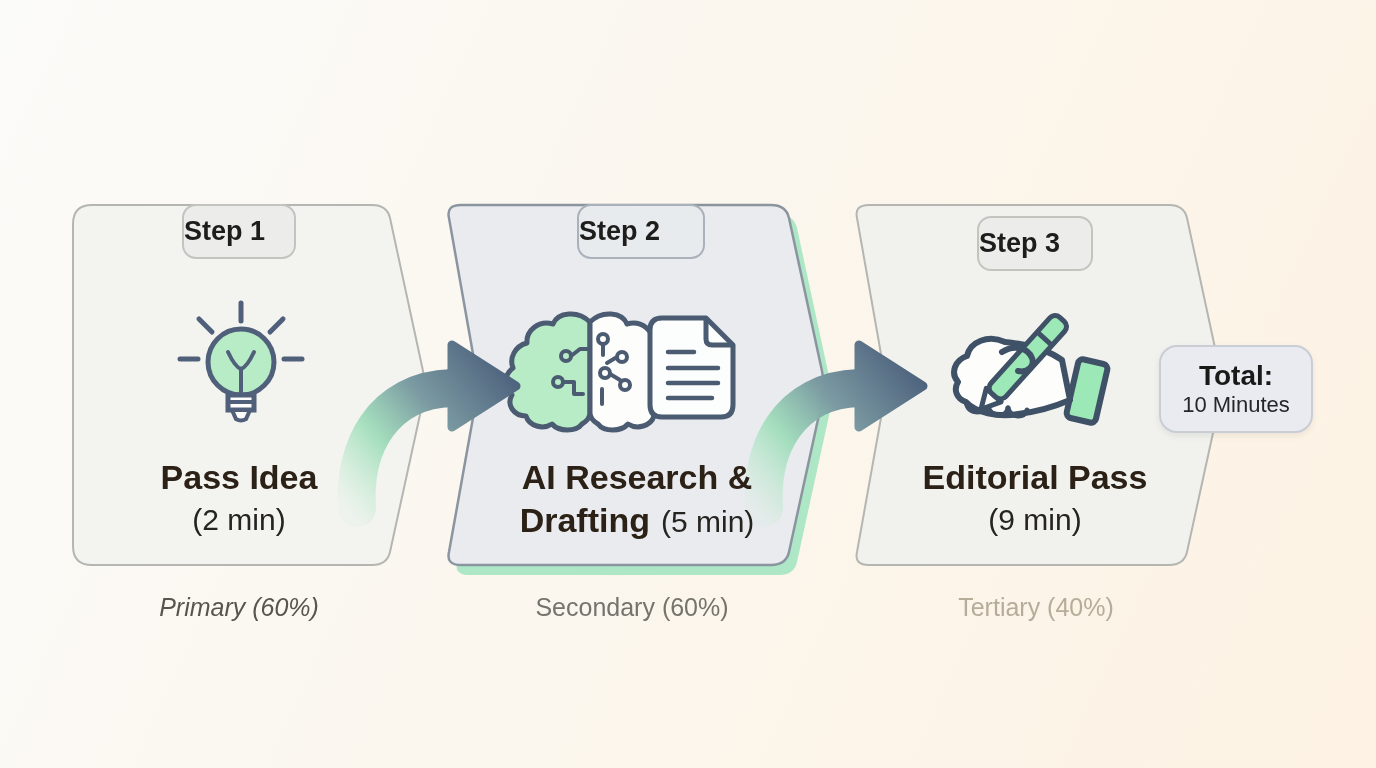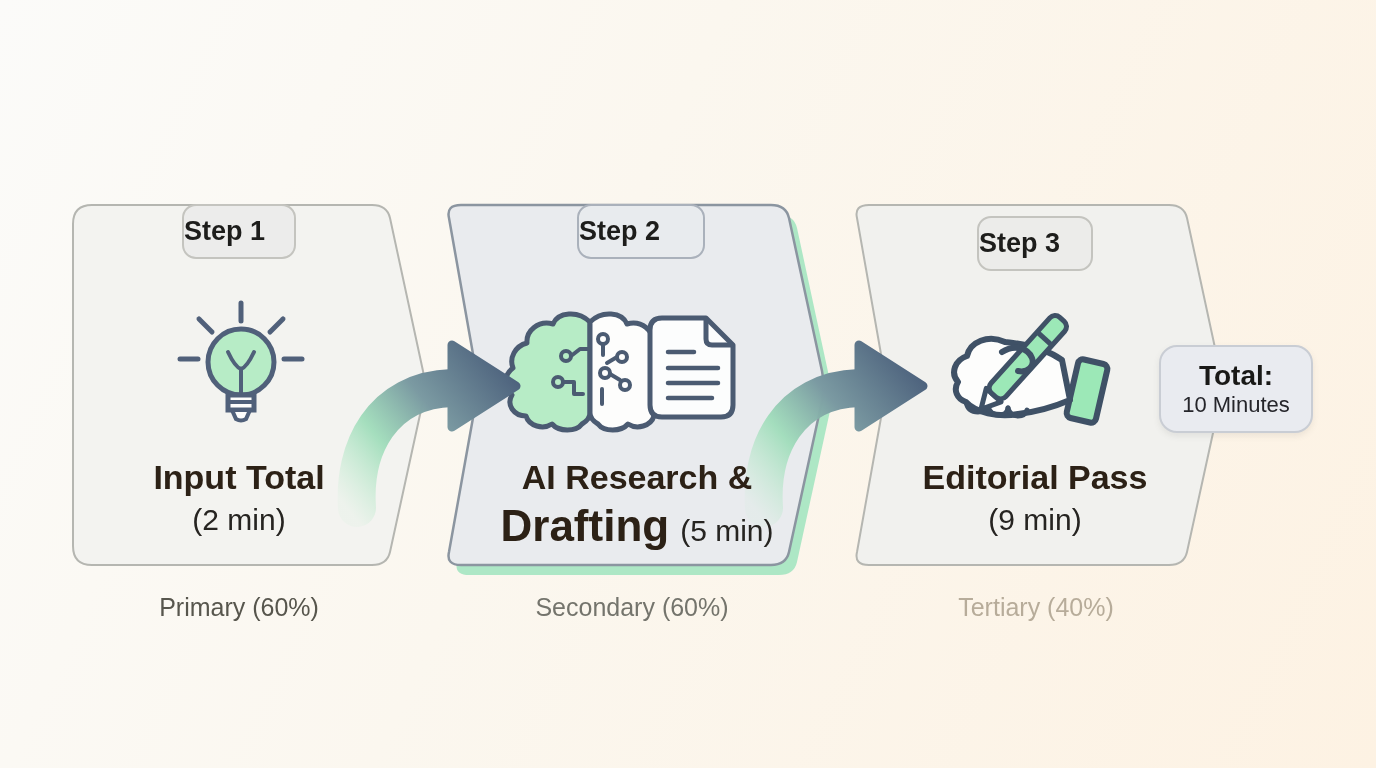--- a/index.html
+++ b/index.html
@@ -23,28 +23,28 @@
 
   .panel-title{
     position:absolute;transform:translateX(-50%);
     font-size:34px;font-weight:bold;color:#2c2116;white-space:nowrap;
   }
   .panel-duration{
     position:absolute;transform:translateX(-50%);
     font-size:30px;font-weight:normal;color:#262421;white-space:nowrap;
   }
   .line2{display:flex;align-items:baseline;}
-  .line2 .b{font-size:44px;font-weight:bold;color:#2c2116;margin-right:11px;}
+  .line2 .b{font-size:34px;font-weight:bold;color:#2c2116;margin-right:11px;}
   .line2 .r{font-size:30px;font-weight:normal;color:#262421;}
 
   .caption{
     position:absolute;top:593px;transform:translateX(-50%);
     font-size:25px;white-space:nowrap;
   }
-  .cap1{color:#57564d;}
+  .cap1{color:#57564d;font-style:italic;}
   .cap2{color:#74746c;}
   .cap3{color:#b7ac9a;}
 
   .total-badge{
     position:absolute;left:1159px;top:345px;width:154px;height:88px;
     background:#e9ebf0;border:2px solid #c9cdd4;border-radius:18px;
     box-shadow:0 3px 6px rgba(90,90,80,.10);
     display:flex;flex-direction:column;align-items:center;justify-content:center;
     box-sizing:border-box;gap:2px;
   }
@@ -156,21 +156,21 @@
   <div class="step-tab tab1">
     <span>Step 1</span>
   </div>
   <div class="step-tab tab2">
     <span>Step 2</span>
   </div>
   <div class="step-tab tab3">
     <span>Step 3</span>
   </div>
 
-  <div class="panel-title" style="left:239px;top:458px">Input Total</div>
+  <div class="panel-title" style="left:239px;top:458px">Pass Idea</div>
   <div class="panel-duration" style="left:239px;top:503px">(2 min)</div>
 
   <div class="panel-title" style="left:637px;top:458px">AI Research &amp;</div>
   <div class="panel-title line2" style="left:637px;top:501px">
     <span class="b">Drafting</span>
     <span class="r">(5 min)</span>
   </div>
 
   <div class="panel-title" style="left:1035px;top:458px">Editorial Pass</div>
   <div class="panel-duration" style="left:1035px;top:503px">(9 min)</div>

